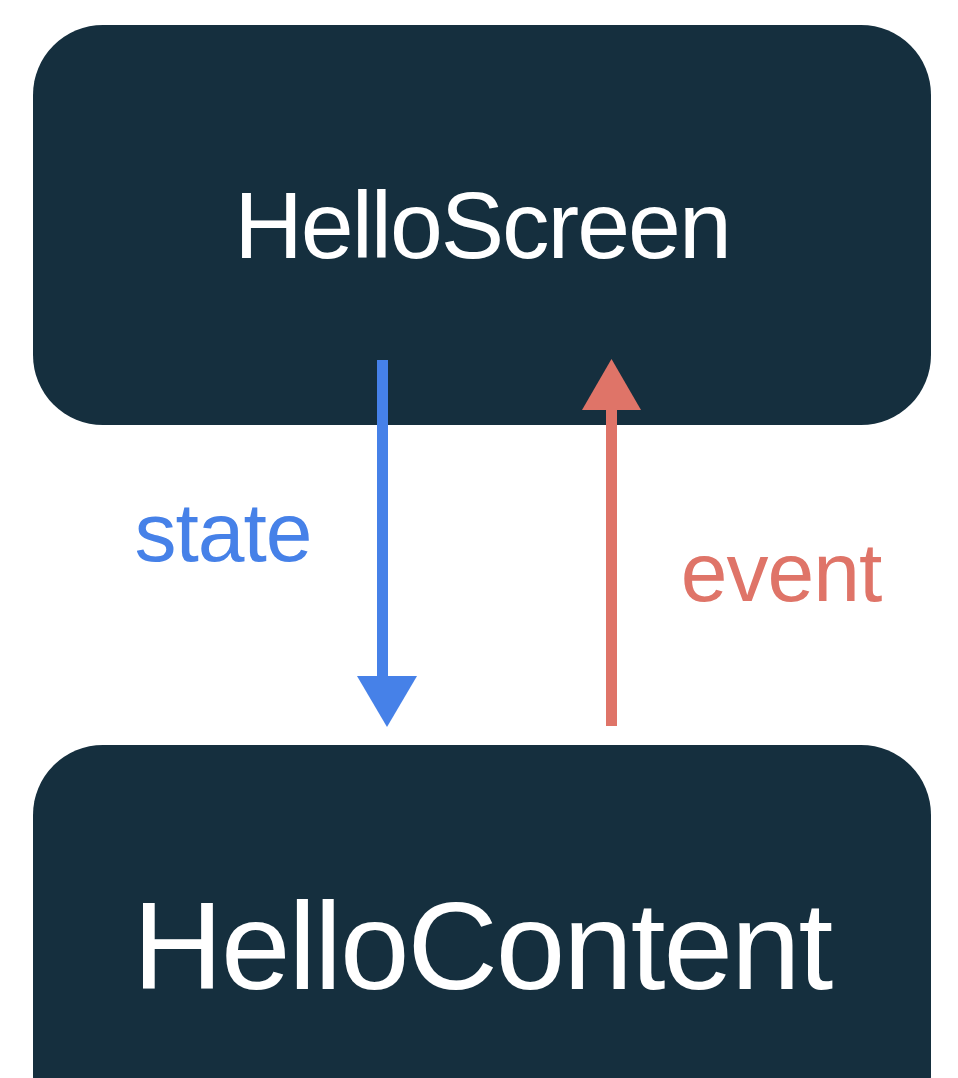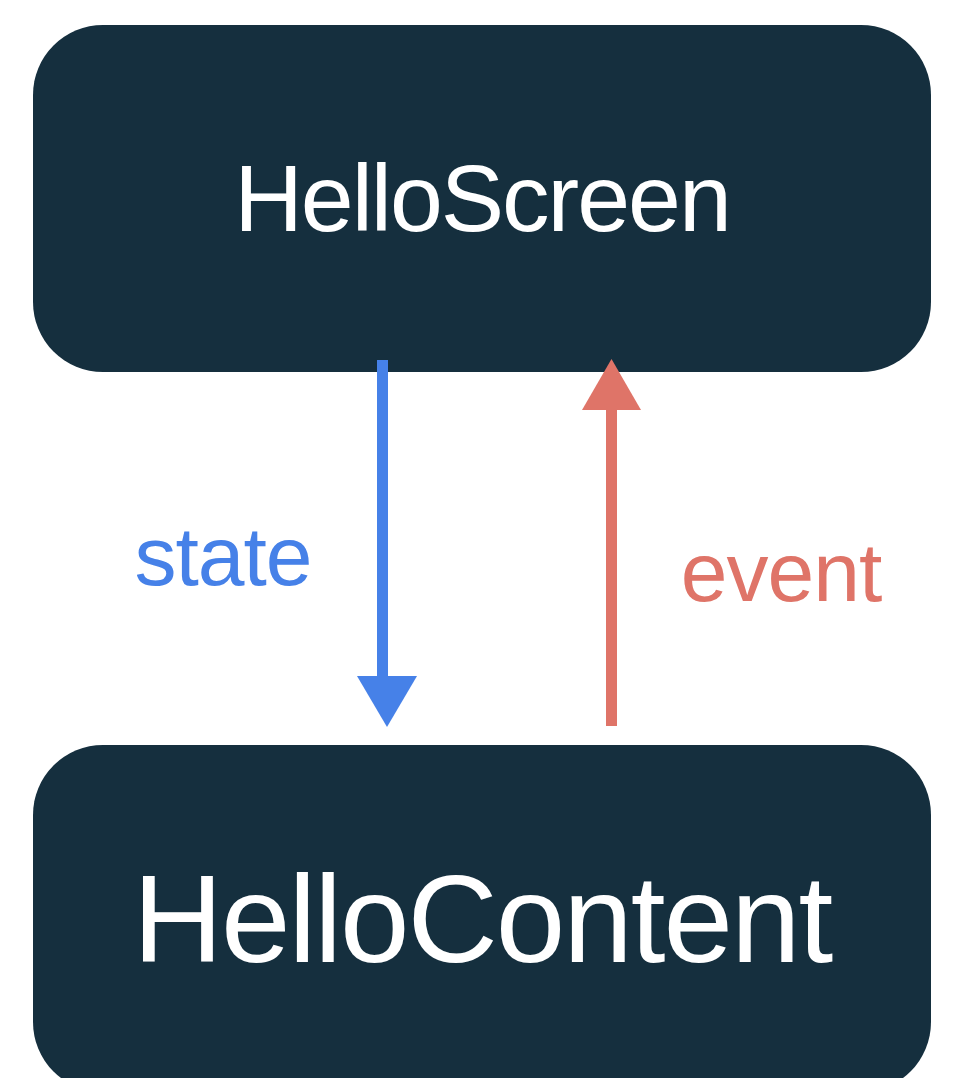--- a/index.html
+++ b/index.html
@@ -18,21 +18,21 @@
     position: relative;
     width: 958px;
     height: 1078px;
     background: var(--c-background);
     overflow: hidden;
   }
   .node {
     position: absolute;
     left: 33px;
     width: 898px;
-    height: 347px;
+    height: 400px;
     background: var(--c-node-fill);
     border-radius: 70px;
     display: flex;
     align-items: center;
     justify-content: center;
     color: var(--c-node-text);
   }
   .node-top { top: 25px; }
   .node-bottom { top: 745px; }
   .node-top .node-label {
@@ -56,21 +56,21 @@
   .edge-label {
     position: absolute;
     transform: translate(-50%, -50%);
     font-size: 84px;
     letter-spacing: -1px;
     line-height: 1;
     white-space: nowrap;
   }
   .edge-label-state {
     left: 223px;
-    top: 556px;
+    top: 532px;
     color: var(--c-state-blue);
   }
   .edge-label-event {
     left: 781px;
     top: 572px;
     color: var(--c-event-red);
   }
 </style>
 </head>
 <body>

